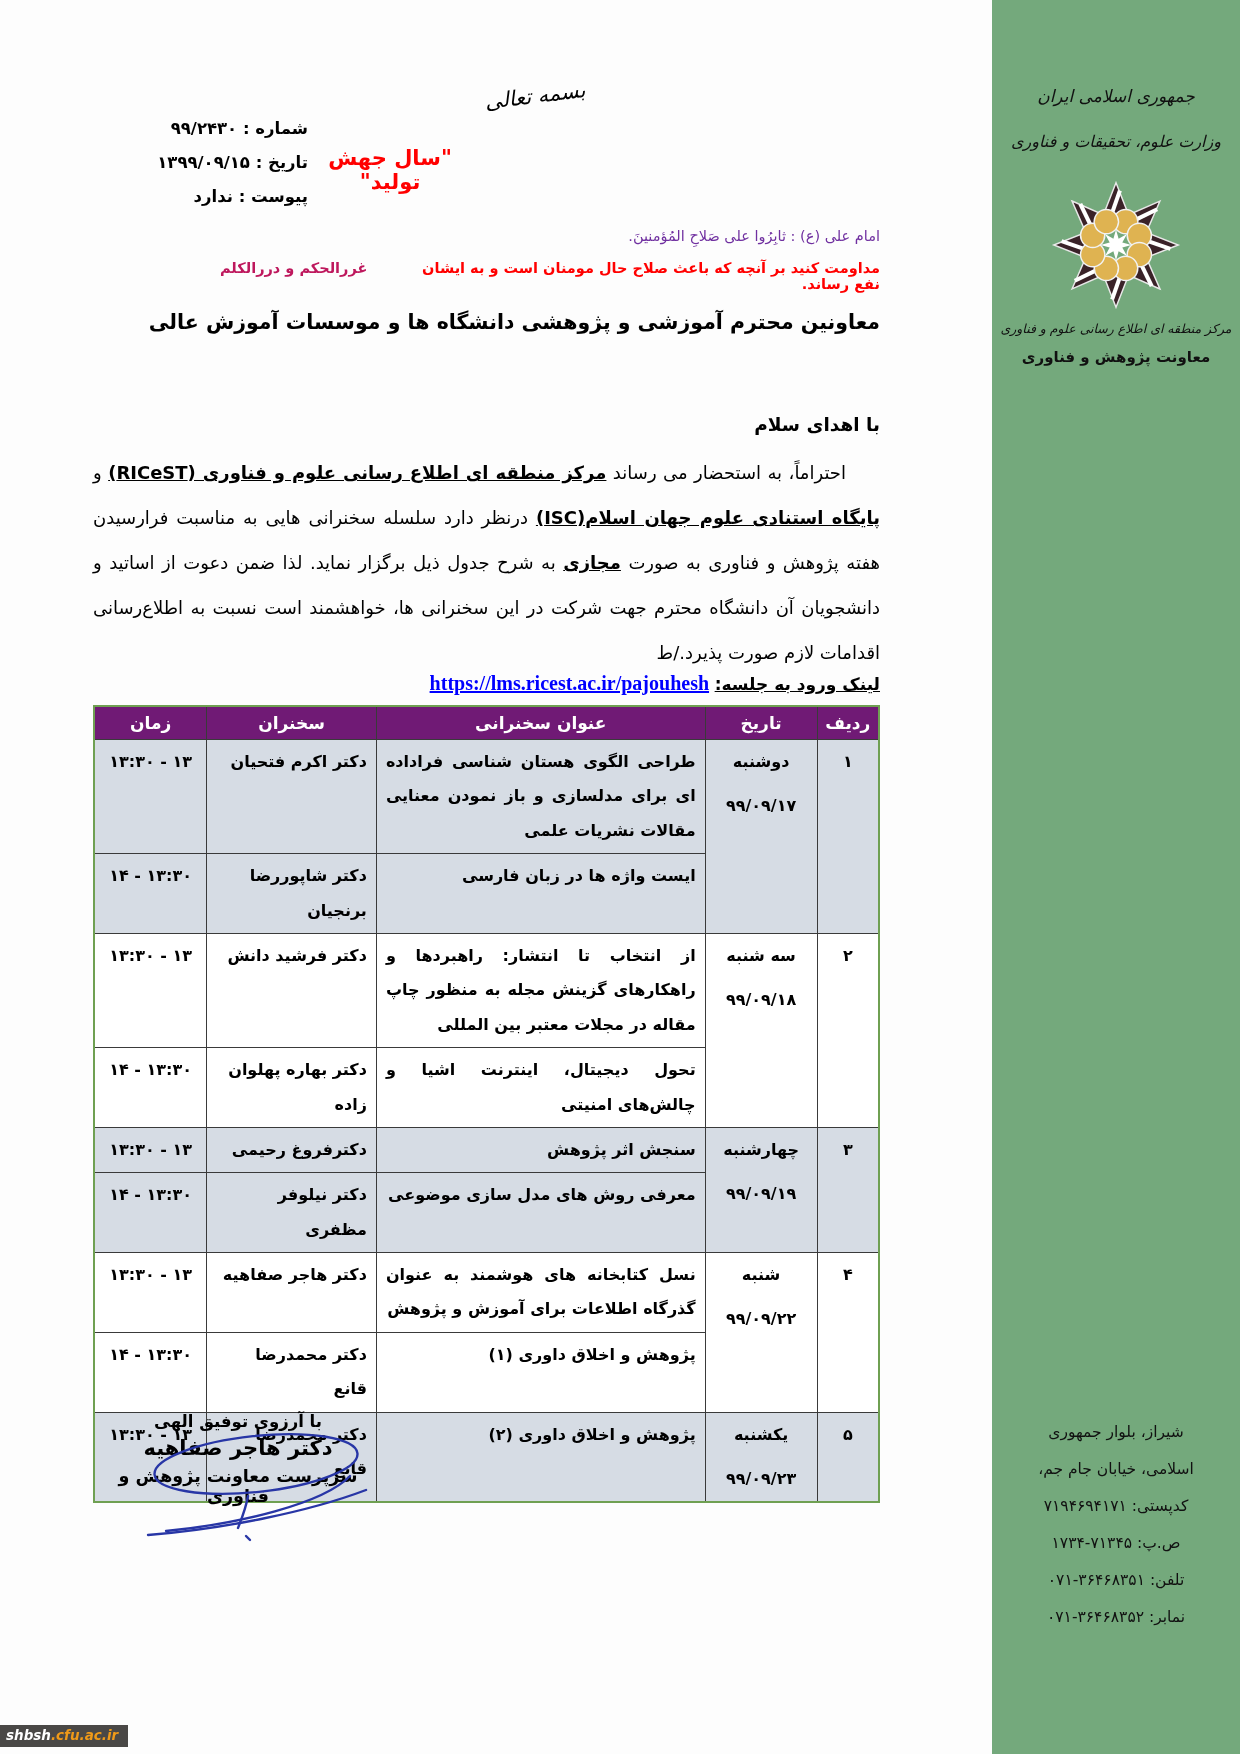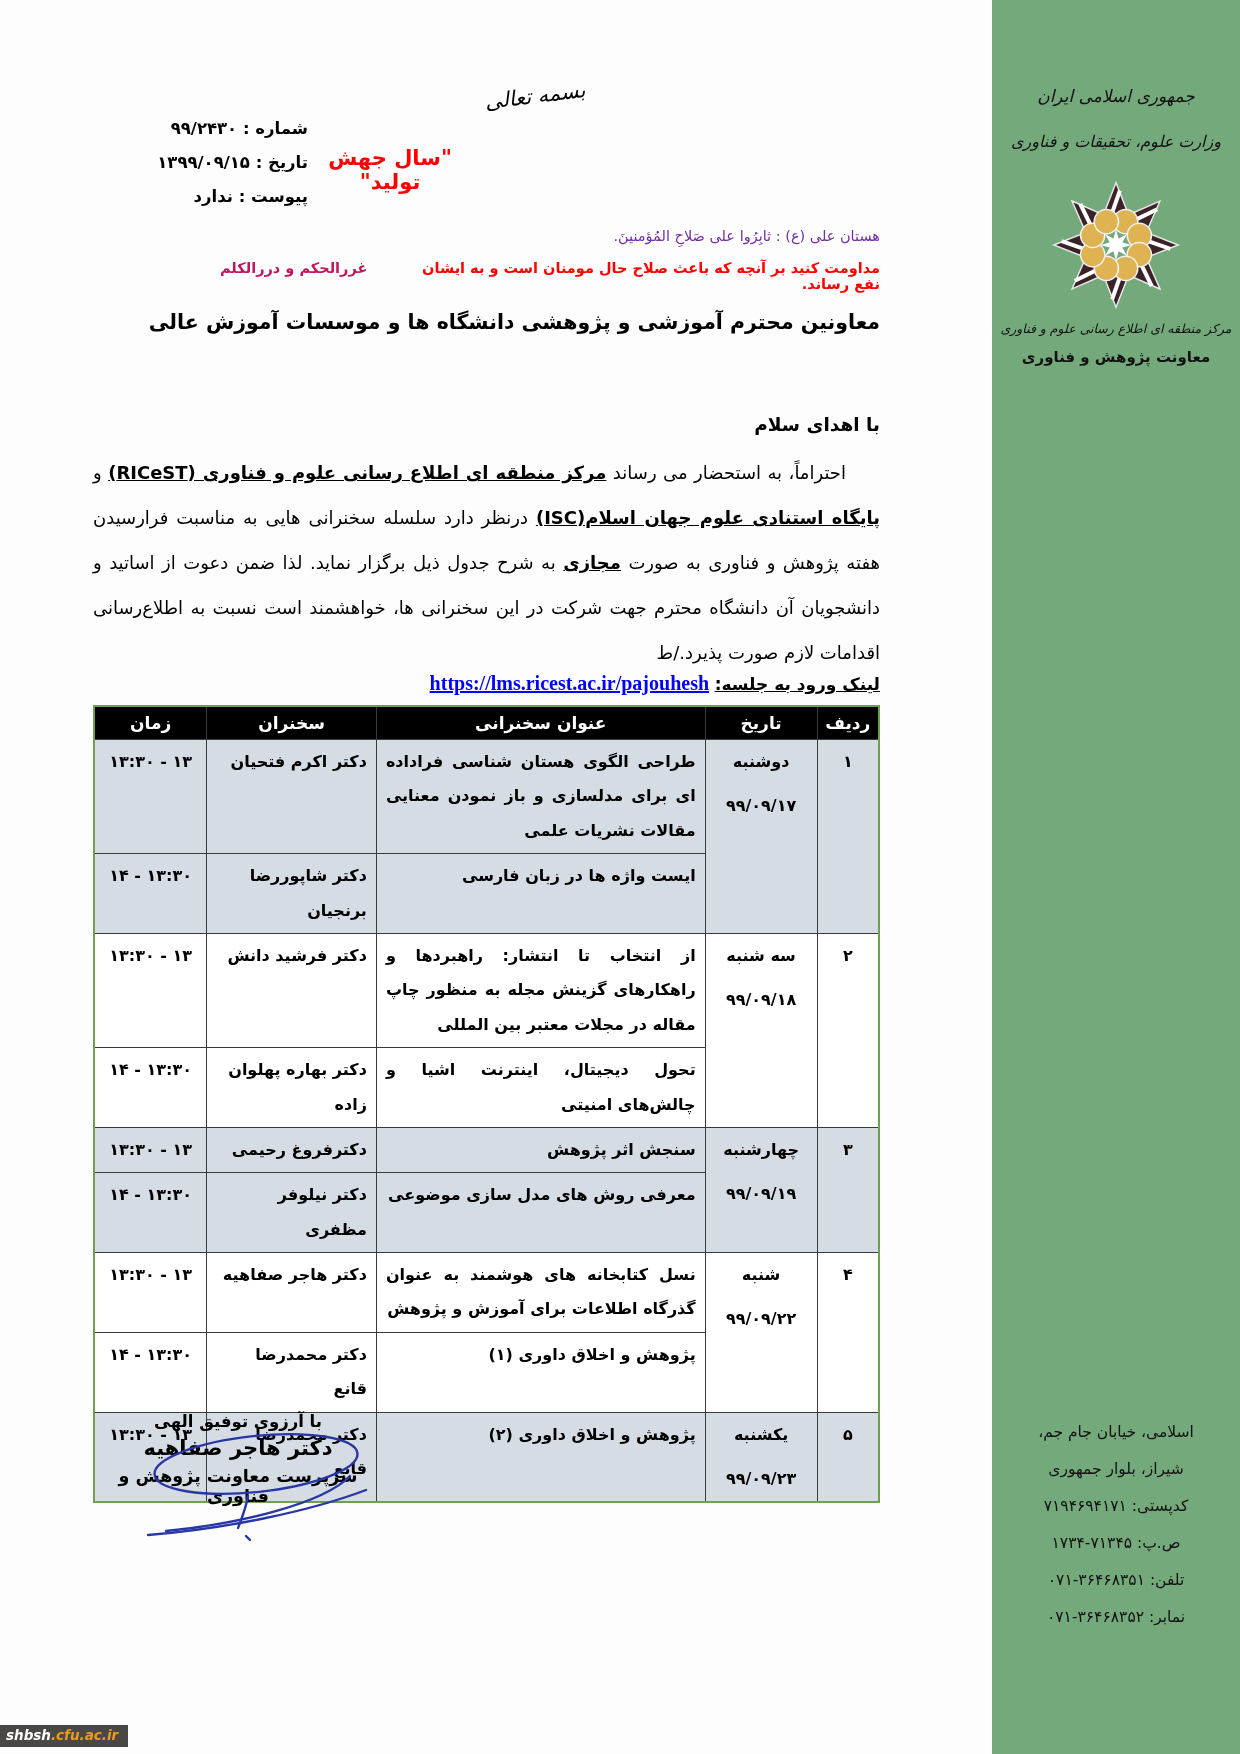--- a/index.html
+++ b/index.html
@@ -34,21 +34,21 @@
   .bodytext{position:absolute;top:450px;right:112px;width:787px;font-size:18px;
             line-height:45px;text-align:justify;text-indent:34px;}
   .bseg{font-weight:bold;text-decoration:underline;}
   .linkline{position:absolute;top:662px;right:112px;font-weight:bold;margin-top:10px;}
   .linkline .lbl{font-size:17px;text-decoration:underline;}
   .linkline a{font-family:"Liberation Serif",serif;font-size:20px;color:#0000ff;
               font-weight:bold;direction:ltr;unicode-bidi:embed;}
   
   table.sched{position:absolute;top:705px;right:112px;width:787px;border-collapse:collapse;
               direction:rtl;border:2px solid #6fa052;}
-  .sched th{background:#000000;color:#fff;font-weight:bold;font-size:17px;padding:6px 4px;
+  .sched th{background:#701a75;color:#fff;font-weight:bold;font-size:17px;padding:6px 4px;
             border:1px solid #3a3a3a;}
   .sched td{border:1px solid #3a3a3a;font-weight:bold;font-size:16px;padding:5px 9px;
             vertical-align:top;line-height:2.15;background:#fff;}
   .sched tr.shade td{background:#d6dce4;}
   .c-no,.c-time,.c-date{text-align:center;}
   .c-title{text-align:justify;text-align-last:right;}
   .c-speaker{text-align:right;}
   .c-date .dnum{margin-top:10px;}
   
   .sigblock{position:absolute;top:1412px;left:98px;width:280px;text-align:center;z-index:1;}
@@ -96,22 +96,22 @@
             <circle cx="0" cy="-26" r="12.5" fill="#dfb351" stroke="#f2f2f2" stroke-width="1.5" transform="rotate(292.5)"></circle>
             <circle cx="0" cy="-26" r="12.5" fill="#dfb351" stroke="#f2f2f2" stroke-width="1.5" transform="rotate(337.5)"></circle>
           </g>
           <polygon fill="#ffffff" points="16,0 6.47,2.68 11.31,11.31 2.68,6.47 0,16 -2.68,6.47 -11.31,11.31 -6.47,2.68 -16,0 -6.47,-2.68 -11.31,-11.31 -2.68,-6.47 0,-16 2.68,-6.47 11.31,-11.31 6.47,-2.68"></polygon>
         </g>
       </svg>
       <div class="sb-center">مرکز منطقه ای اطلاع رسانی علوم و فناوری</div>
       <div class="sb-deputy">معاونت پژوهش و فناوری</div>
     </div>
     <div class="sb-bottom">
+      <div>شیراز، بلوار جمهوری</div>
       <div>اسلامی، خیابان جام جم،</div>
-      <div>شیراز، بلوار جمهوری</div>
       <div>کدپستی: ۷۱۹۴۶۹۴۱۷۱</div>
       <div>ص.پ: ۷۱۳۴۵-۱۷۳۴</div>
       <div>تلفن: ۳۶۴۶۸۳۵۱-۰۷۱</div>
       <div>نمابر: ۳۶۴۶۸۳۵۲-۰۷۱</div>
     </div>
   </div>
 
   <div class="content">
 
     <div class="bismillah">بسمه تعالی</div>
@@ -126,21 +126,21 @@
         <span>۱۳۹۹/۰۹/۱۵</span>
       </div>
       <div>
         <span>پیوست :</span>
         <span>ندارد</span>
       </div>
     </div>
 
     <div class="slogan">"سال جهش تولید"</div>
 
-    <div class="hadith1">هستان علی (ع) : ثابِرُوا علی صَلاحِ المُؤمنینَ.</div>
+    <div class="hadith1">امام علی (ع) : ثابِرُوا علی صَلاحِ المُؤمنینَ.</div>
     <div class="hadith2">
       <span class="tr">مداومت کنید بر آنچه که باعث صلاح حال مومنان است و به ایشان نفع رساند.</span>
       <span class="src">غررالحکم و دررالکلم</span>
     </div>
 
     <div class="recipient">معاونین محترم آموزشی و پژوهشی دانشگاه ها و موسسات آموزش عالی</div>
     <div class="salutation">با اهدای سلام</div>
 
     <div class="bodytext"><span>احتراماً، به استحضار می رساند </span><span class="bseg">مرکز منطقه ای اطلاع رسانی علوم و فناوری (RICeST)</span><span> و </span><span class="bseg">پایگاه استنادی علوم جهان اسلام(ISC)</span><span> درنظر دارد سلسله سخنرانی هایی به مناسبت فرارسیدن هفته پژوهش و فناوری به صورت </span><span class="bseg">مجازی</span><span> به شرح جدول ذیل برگزار نماید. لذا ضمن دعوت از اساتید و دانشجویان آن دانشگاه محترم جهت شرکت در این سخنرانی ها، خواهشمند است نسبت به اطلاع‌رسانی اقدامات لازم صورت پذیرد./ط</span></div>
 

